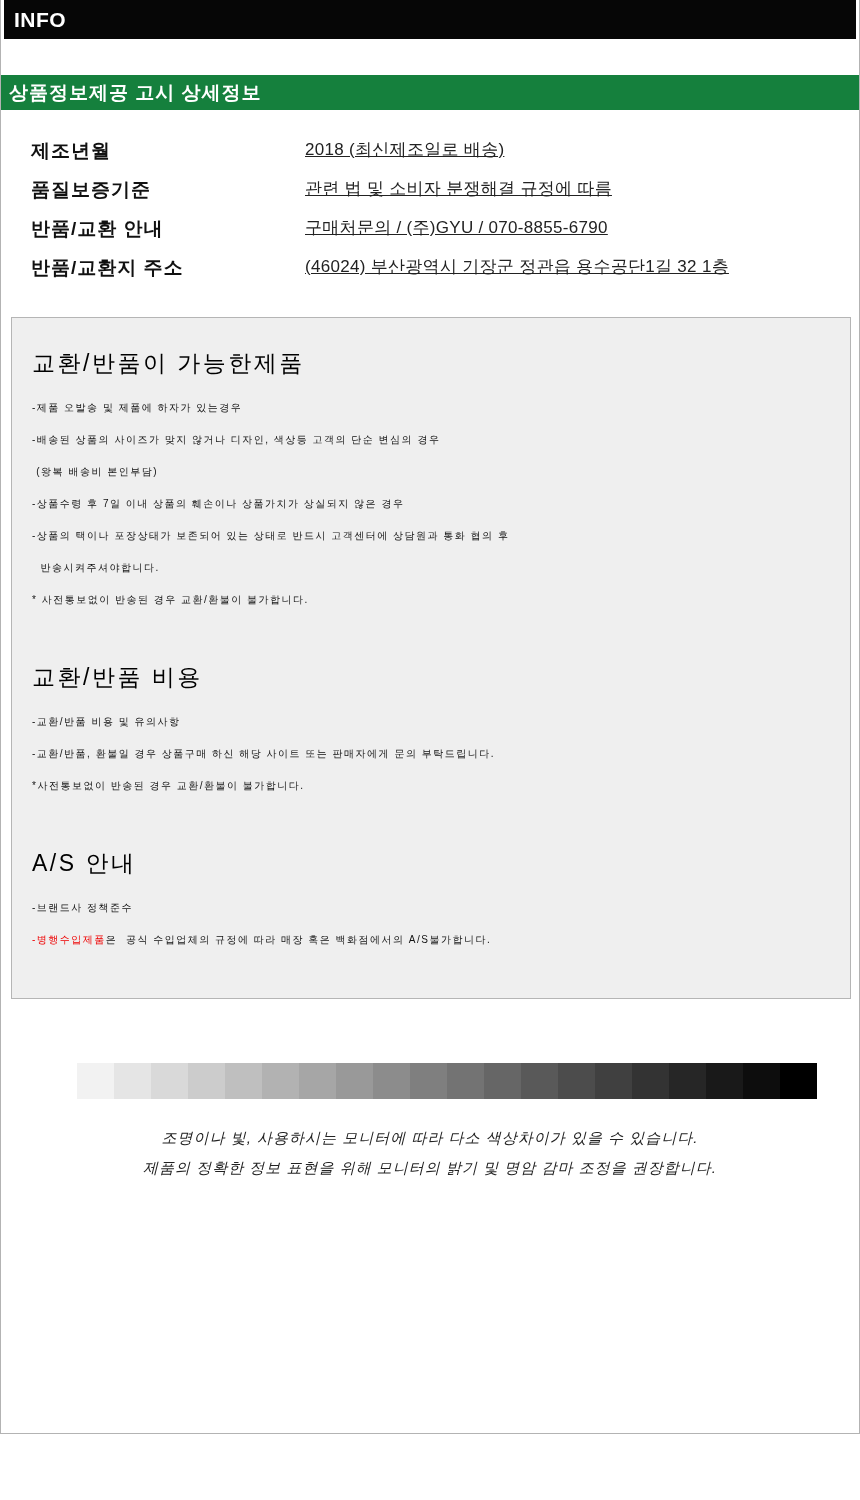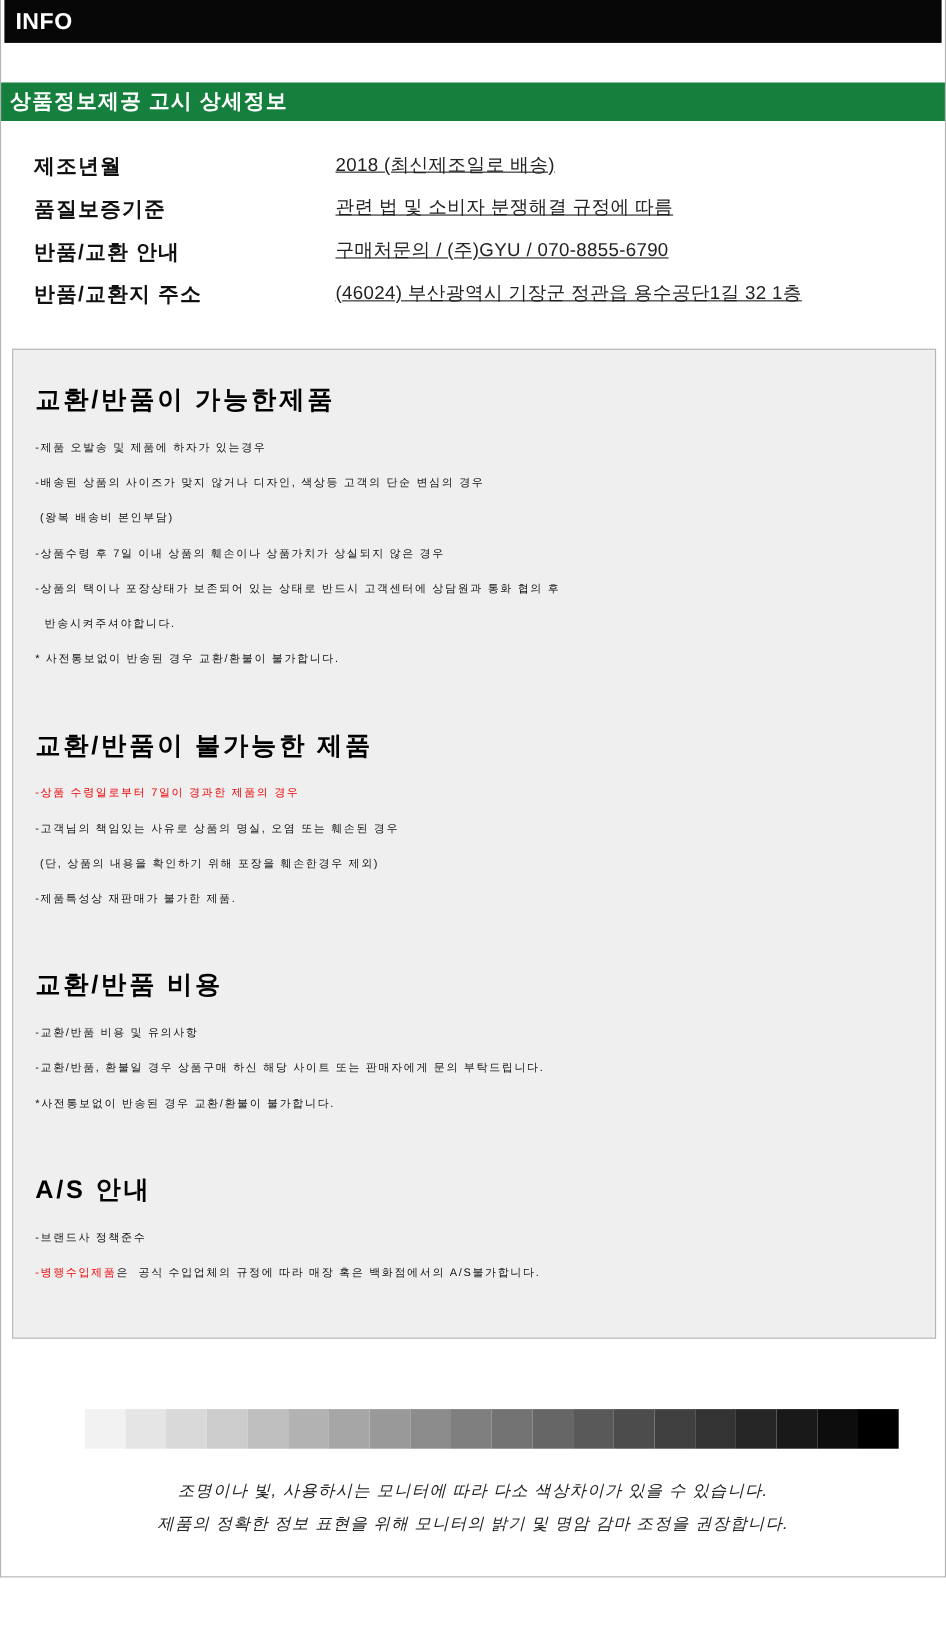--- a/index.html
+++ b/index.html
@@ -69,21 +69,21 @@
     margin: 23px 9px 0 10px;
     width: 840px;
     background: #efefef;
     border: 1px solid #b5b5b5;
     padding: 30px 20px 42px 20px;
   }
   .policy-section { margin-top: 46px; }
   .policy-section:first-child { margin-top: 0; }
   .policy-heading {
     font-size: 23px;
-    font-weight: bold;
+    font-weight: normal;
     color: #000000;
     letter-spacing: 2.5px;
     line-height: 30px;
     margin: 0 0 14px 0;
   }
   .policy-line {
     font-size: 10px;
     line-height: 32px;
     color: #111111;
     letter-spacing: 1.5px;
@@ -146,27 +146,20 @@
   <div class="policy-box">
       <div class="policy-section">
         <div class="policy-heading">교환/반품이 가능한제품</div>
         <div class="policy-line"><span>-제품 오발송 및 제품에 하자가 있는경우</span></div>
         <div class="policy-line"><span>-배송된 상품의 사이즈가 맞지 않거나 디자인, 색상등 고객의 단순 변심의 경우</span></div>
         <div class="policy-line"><span> (왕복 배송비 본인부담)</span></div>
         <div class="policy-line"><span>-상품수령 후 7일 이내 상품의 훼손이나 상품가치가 상실되지 않은 경우</span></div>
         <div class="policy-line"><span>-상품의 택이나 포장상태가 보존되어 있는 상태로 반드시 고객센터에 상담원과 통화 협의 후</span></div>
         <div class="policy-line"><span>  반송시켜주셔야합니다.</span></div>
         <div class="policy-line"><span>* 사전통보없이 반송된 경우 교환/환불이 불가합니다.</span></div>
-      </div>
-      <div class="policy-section">
-        <div class="policy-heading">교환/반품이 불가능한 제품</div>
-        <div class="policy-line"><span class="red">-상품 수령일로부터 7일이 경과한 제품의 경우</span></div>
-        <div class="policy-line"><span>-고객님의 책임있는 사유로 상품의 명실, 오염 또는 훼손된 경우</span></div>
-        <div class="policy-line"><span> (단, 상품의 내용을 확인하기 위해 포장을 훼손한경우 제외)</span></div>
-        <div class="policy-line"><span>-제품특성상 재판매가 불가한 제품.</span></div>
       </div>
       <div class="policy-section">
         <div class="policy-heading">교환/반품 비용</div>
         <div class="policy-line"><span>-교환/반품 비용 및 유의사항</span></div>
         <div class="policy-line"><span>-교환/반품, 환불일 경우 상품구매 하신 해당 사이트 또는 판매자에게 문의 부탁드립니다.</span></div>
         <div class="policy-line"><span>*사전통보없이 반송된 경우 교환/환불이 불가합니다.</span></div>
       </div>
       <div class="policy-section">
         <div class="policy-heading">A/S 안내</div>
         <div class="policy-line"><span>-브랜드사 정책준수</span></div>

